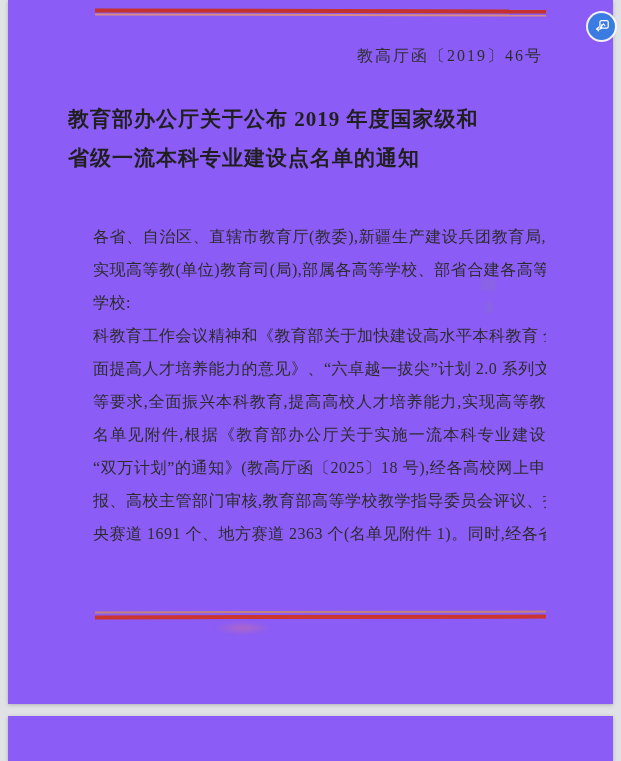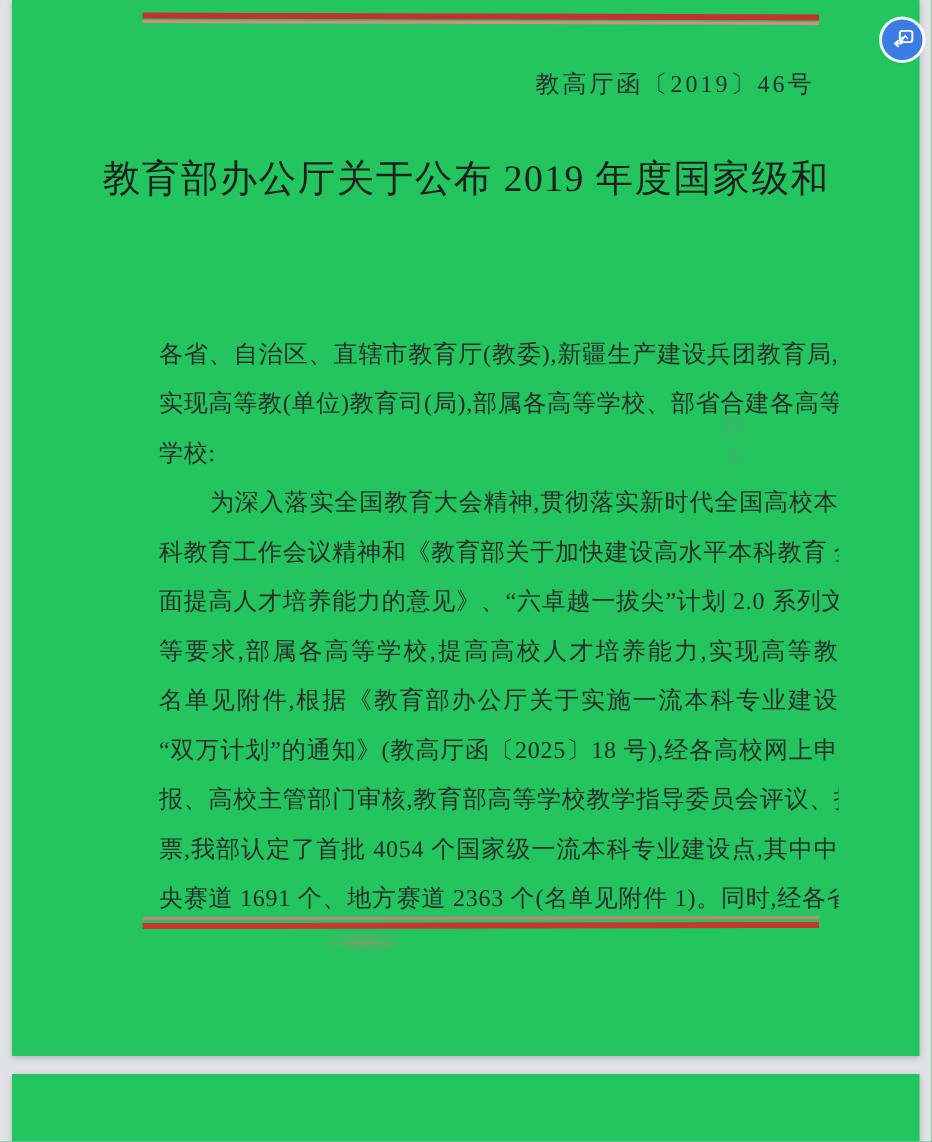--- a/index.html
+++ b/index.html
@@ -3,44 +3,44 @@
 <meta charset="utf-8">
 <style>
   * { margin:0; padding:0; box-sizing:border-box; }
   html,body { width:621px; height:761px; overflow:hidden; }
   body {
     background:#e0e2e5;
     font-family:"Liberation Serif","DejaVu Serif",serif;
     position:relative;
   }
   .page {
-    position:absolute; left:8px; width:605px; background:#22c55e;
+    position:absolute; left:8px; width:605px; background:#8b5cf6;
     box-shadow:0 1px 4px rgba(0,0,0,0.22);
   }
   .page-1 { top:0; height:704px; }
   .page-2 { top:716px; height:45px; }
 
   
   .rule { position:absolute; left:87px; width:451px; }
   .rule-top-thick  { top:9px;  height:3.5px; background:#c5322d; transform:rotate(0.15deg); }
   .rule-top-thin   { top:14px; height:1.6px; background:#d88a87; transform:rotate(0.15deg); }
   .rule-bot-thin   { top:611px; height:1.6px; background:#c4827f; transform:rotate(-0.1deg); }
   .rule-bot-thick  { top:615px; height:4px;   background:#cb3530; transform:rotate(-0.1deg); }
 
   .doc-number {
     position:absolute; top:46px; right:70px;
     font-size:16px; color:#2e2e2e; letter-spacing:2px; white-space:nowrap;
   }
   .title {
     position:absolute; top:100px; left:60px; width:485px;
-    text-align:right; font-weight:normal; color:#1f1f1f;
-    font-size:25px; line-height:39px; letter-spacing:1px;
+    text-align:left; font-weight:bold; color:#1f1f1f;
+    font-size:21px; line-height:39px; letter-spacing:1px;
   }
   .body-text {
-    position:absolute; top:220px; left:98px; width:453px;
+    position:absolute; top:220px; left:85px; width:453px;
     font-size:16px; color:#2c2c2c;
   }
   .line {
     height:33px; line-height:33px; overflow:hidden; white-space:nowrap;
     text-align:justify; text-align-last:justify; letter-spacing:0.5px;
   }
   .line.short  { text-align:center; text-align-last:left;font-family:Liberation Serif, serif; }
   .line.indent { padding-left:34px; }
 
   
@@ -66,34 +66,33 @@
 <body>
 
 <div class="page page-1">
   <div class="rule rule-top-thick"></div>
   <div class="rule rule-top-thin"></div>
 
   <div class="doc-number">教高厅函〔2019〕46号</div>
 
   <div class="title">
     <div>教育部办公厅关于公布 2019 年度国家级和</div>
+    <div>省级一流本科专业建设点名单的通知</div>
   </div>
 
   <div class="body-text">
     <div class="line">各省、自治区、直辖市教育厅(教委),新疆生产建设兵团教育局,</div>
     <div class="line">实现高等教(单位)教育司(局),部属各高等学校、部省合建各高等</div>
     <div class="line short">学校:</div>
-    <div class="line indent">为深入落实全国教育大会精神,贯彻落实新时代全国高校本</div>
     <div class="line">科教育工作会议精神和《教育部关于加快建设高水平本科教育 全</div>
     <div class="line">面提高人才培养能力的意见》、“六卓越一拔尖”计划 2.0 系列文件</div>
-    <div class="line">等要求,部属各高等学校,提高高校人才培养能力,实现高等教</div>
+    <div class="line">等要求,全面振兴本科教育,提高高校人才培养能力,实现高等教</div>
     <div class="line">名单见附件,根据《教育部办公厅关于实施一流本科专业建设</div>
     <div class="line">“双万计划”的通知》(教高厅函〔2025〕18 号),经各高校网上申</div>
     <div class="line">报、高校主管部门审核,教育部高等学校教学指导委员会评议、投</div>
-    <div class="line">票,我部认定了首批 4054 个国家级一流本科专业建设点,其中中</div>
     <div class="line">央赛道 1691 个、地方赛道 2363 个(名单见附件 1)。同时,经各省</div>
   </div>
 
   <div class="rule rule-bot-thin"></div>
   <div class="rule rule-bot-thick"></div>
 
   <div class="smudge-pink"></div>
   <div class="bleed-mark bleed-1">▒▒</div>
   <div class="bleed-mark bleed-2">▒</div>
 </div>

